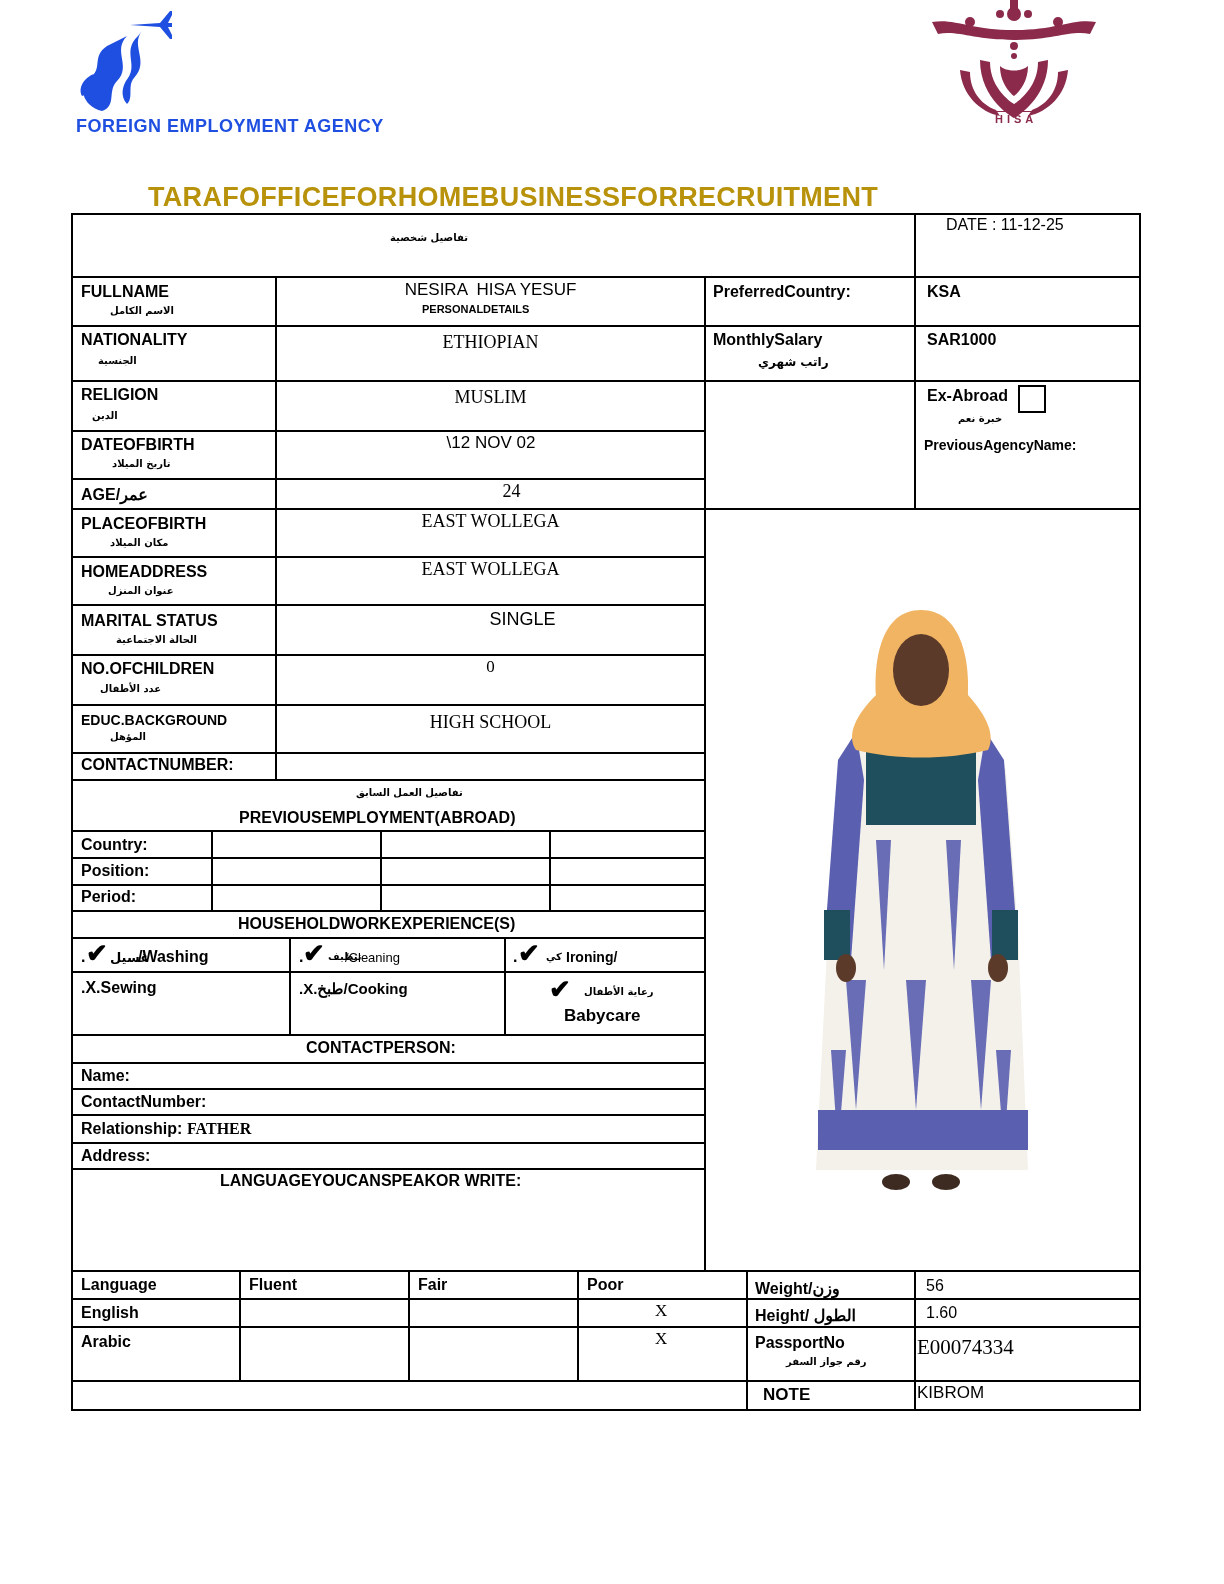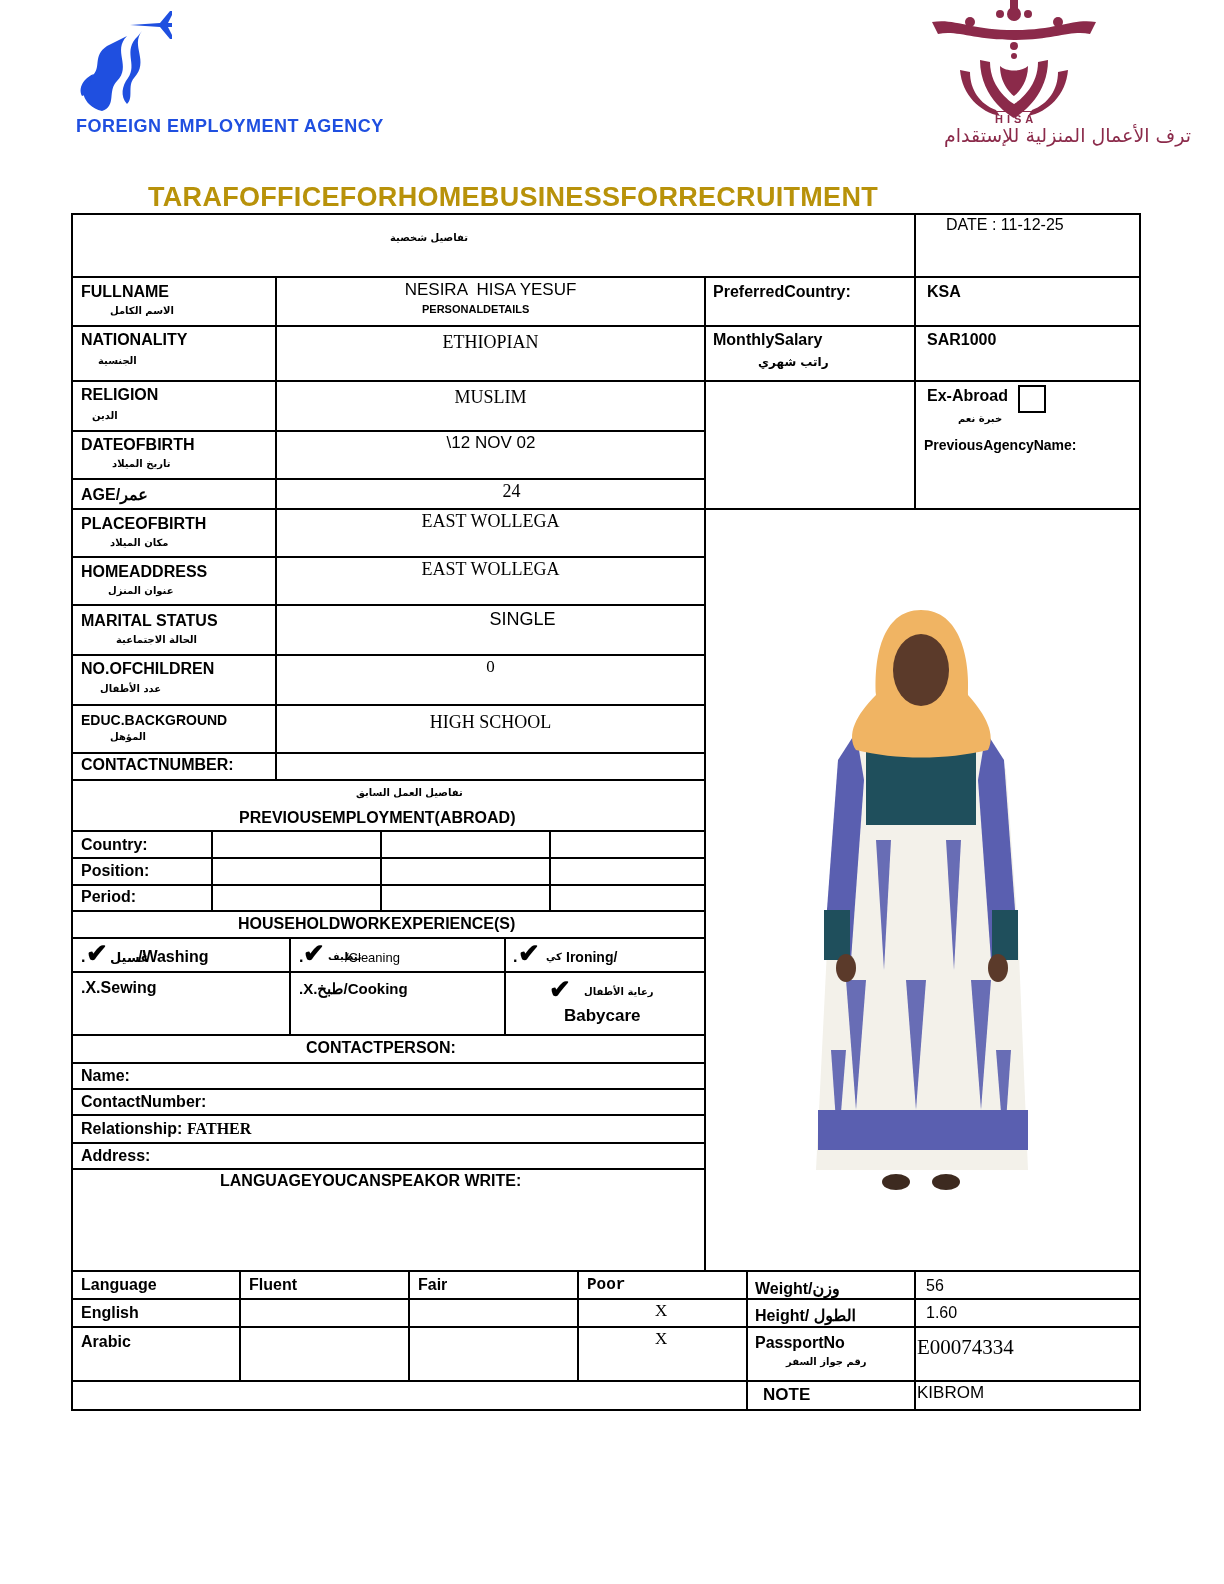--- a/index.html
+++ b/index.html
@@ -49,21 +49,20 @@
         <circle cx="128" cy="22" r="5"></circle>
       <circle cx="84" cy="46" r="4"></circle>
         <circle cx="84" cy="56" r="3"></circle>
       <path d="M50 60 C50 100, 84 118, 84 118 C84 118, 118 100, 118 60 L108 62 C108 90, 84 104, 84 104 C84 104, 60 90, 60 62 Z"></path>
       <path d="M70 66 C70 86, 84 96, 84 96 C84 96, 98 86, 98 66 C92 72, 76 72, 70 66 Z"></path>
       <path d="M30 70 C32 95, 50 112, 70 116 L66 110 C50 104, 40 90, 40 72 Z"></path>
       <path d="M138 70 C136 95, 118 112, 98 116 L102 110 C118 104, 128 90, 128 72 Z"></path>
     </g>
   </svg>
   <div class="abs taraf-color b" style="left:165px; top:111px; font-size:11px; letter-spacing:4px; border-top:1px solid #8b2a4a; padding-top:1px;">HISA</div>
-  <div class="abs taraf-color" style="left:6px; top:124px; width:355px; text-align:right; direction:rtl; font-family:'DejaVu Sans', sans-serif; font-size:19px;">ترف الأعمال المنزلية للإستقدام</div>
 </div>
 
 <div class="abs headline" style="left:148px; top:182px;">TARAFOFFICEFORHOMEBUSINESSFORRECRUITMENT</div>
 
 <div>
 
   <div class="line h" style="left:71px; top:213px; width:1070px;"></div>
   <div class="line v" style="left:71px; top:213px; height:1198px;"></div>
   <div class="line v" style="left:1139px; top:213px; height:1198px;"></div>
   <div class="line h" style="left:71px; top:1409px; width:1070px;"></div>
@@ -300,21 +299,21 @@
   <div class="abs lbl" style="left:81px; top:1147px;">Address:</div>
   <div class="abs" style="left:160px; top:1147px;"></div>
 </div>
 
 <div class="abs b" style="left:220px; top:1172px; font-size:16px; white-space:pre;">LANGUAGEYOUCANSPEAKOR WRITE:</div>
 
 <div>
   <div class="abs lbl" style="left:81px; top:1276px;">Language</div>
   <div class="abs lbl" style="left:249px; top:1276px;">Fluent</div>
   <div class="abs lbl" style="left:418px; top:1276px;">Fair</div>
-  <div class="abs lbl" style="left:587px; top:1276px;font-family:Liberation Mono, monospace;">Poor</div>
+  <div class="abs lbl" style="left:587px; top:1276px;">Poor</div>
 
   <div>
     <div class="abs lbl" style="left:81px; top:1304px;">English</div>
     <div class="abs serif" style="left:300px; top:1302px;"></div>
     <div class="abs serif" style="left:470px; top:1302px;"></div>
     <div class="abs serif" style="left:655px; top:1301px; font-size:17px;">X</div>
   </div>
   <div>
     <div class="abs lbl" style="left:81px; top:1333px;">Arabic</div>
     <div class="abs serif" style="left:300px; top:1330px;"></div>

